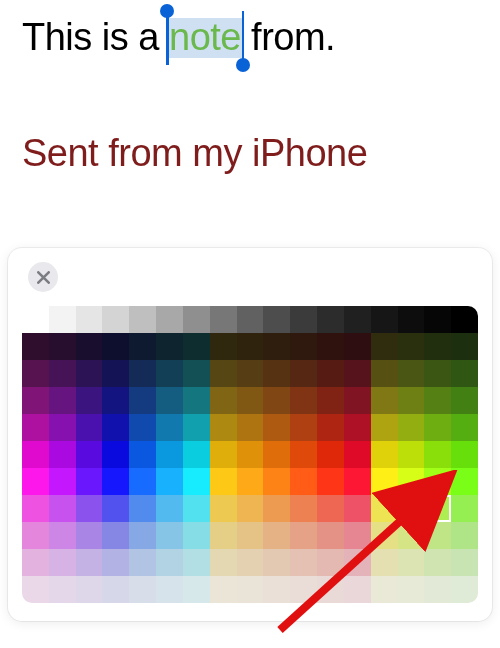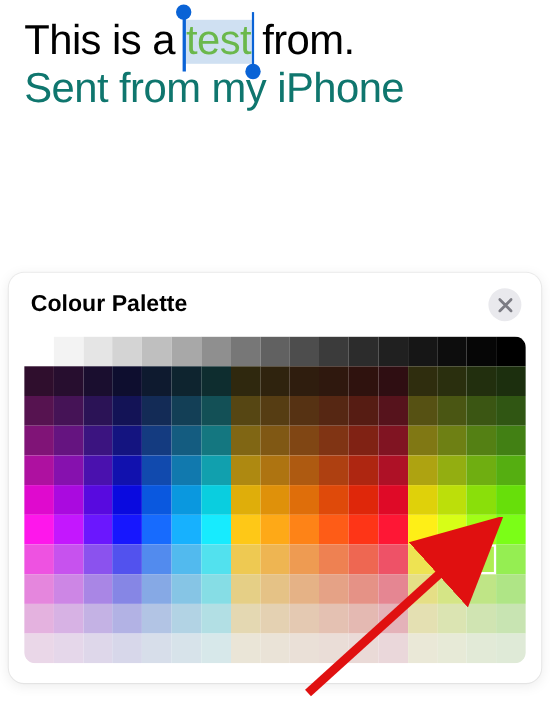--- a/index.html
+++ b/index.html
@@ -53,23 +53,24 @@
   .caret-right { right: -3px; }
   .dot {
     position: absolute;
     width: 14px; height: 14px;
     background: #0a63d6;
     border-radius: 50%;
   }
   .dot-tl { left: -9px;  top: -12px; }
   .dot-br { right: -9px; bottom: -12px; }
   .note-line2 {
+    margin-top: 72px;
     font-size: 38px;
     font-weight: 500;
-    color: #0f766e;
+    color: #7f1d1d;
     letter-spacing: -0.5px;
   }
 
   .panel {
     position: absolute;
     left: 8px; right: 8px;
     top: 248px;
     background: #fff;
     border-radius: 14px;
     box-shadow: 0 0 0 1px rgba(0,0,0,0.06), 0 2px 12px rgba(0,0,0,0.08);
@@ -125,33 +126,32 @@
     z-index: 5;
   }
 </style>
 </head>
 <body>
 
 <div class="note-area">
   <div class="note-line1">
     <span>This is a </span><span class="sel">
       <span class="sel-box"></span>
-      <span class="sel-text">test</span>
+      <span class="sel-text">note</span>
       <span class="caret caret-left"></span>
       <span class="caret caret-right"></span>
       <span class="dot dot-tl"></span>
       <span class="dot dot-br"></span>
     </span><span> from.</span>
   </div>
   <div class="note-line2">Sent from my iPhone</div>
 </div>
 
 <div class="panel">
   <div class="panel-header">
-    <div class="panel-title">Colour Palette</div>
     <div class="close-btn">
       <svg viewBox="0 0 12 12">
         <path d="M1.2 1.2 L10.8 10.8 M10.8 1.2 L1.2 10.8" stroke="currentColor" stroke-width="2.4" stroke-linecap="round"></path>
       </svg>
     </div>
   </div>
 
   <div class="palette-wrap">
     <div class="palette" id="palette">
         <div class="swatch" style="background: rgb(255, 255, 255);"></div>

